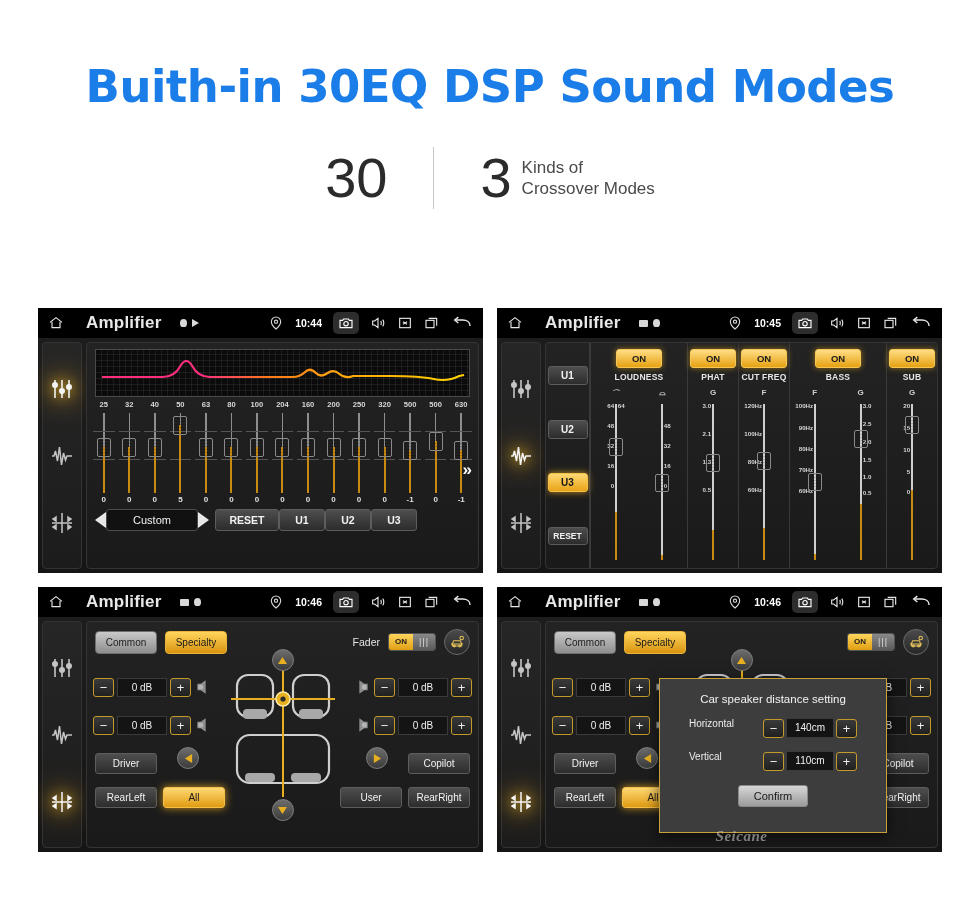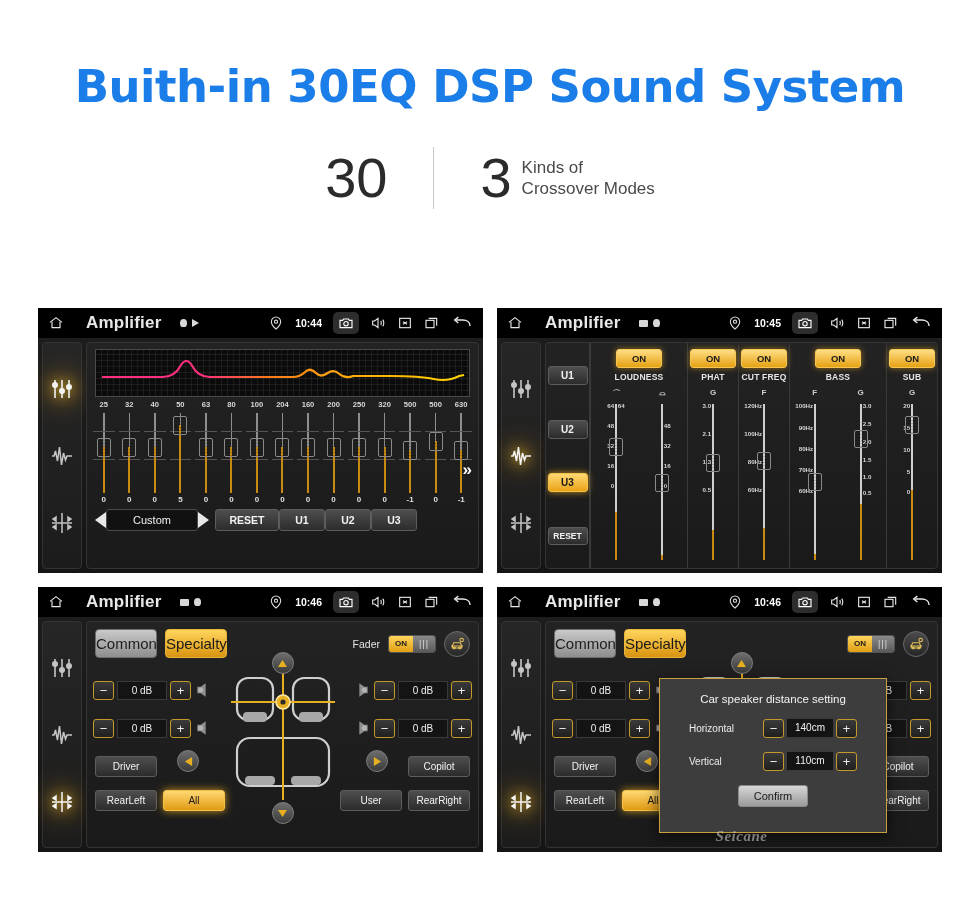--- a/index.html
+++ b/index.html
@@ -256,21 +256,21 @@
   .xo-s .lb.r { left: 54%; }
 
   
   .fad-top {
     display: flex; align-items: center;
     padding: 7px 8px 0 8px; gap: 8px;
   }
   .tab {
     background: linear-gradient(180deg,#c9c9c9,#8e8e8e);
     border: 1px solid #6e6e6e; border-radius: 4px;
-    color: #1d1d1d; font-size: 15px; padding: 5px 0;
+    color: #1d1d1d; font-size: 10px; padding: 5px 0;
     width: 62px; text-align: center;
   }
   .tab.sel {
     background: linear-gradient(180deg,#ffd55c,#d99410);
     border-color: #e8b43b; color: #1a1a1a;
   }
   .fad-label { color: #e4e4e4; font-size: 10.5px; margin-left: auto; }
   .toggle { display: flex; border-radius: 3px; overflow: hidden; border: 1px solid #555; }
   .toggle .on {
     background: linear-gradient(180deg,#ffd55c,#e0a013);
@@ -327,21 +327,21 @@
     left: 113px; top: 56px;
     width: 228px; height: 155px;
     background: #3d3d3d;
     border: 1px solid #c9a13a;
     box-shadow: 0 4px 14px rgba(0,0,0,.6);
     display: flex; flex-direction: column;
     align-items: center;
     padding-top: 14px;
   }
   .dlg-title { color: #f2f2f2; font-size: 11.5px; }
-  .dlg-row { display: flex; align-items: center; gap: 18px; margin-top: 13px; }
+  .dlg-row { display: flex; gap: 18px; margin-top: 13px; }
   .dlg-row .lbl { color: #ececec; font-size: 10px; width: 56px; }
   .dlg-stepper { display: flex; align-items: center; gap: 2px; }
   .dlg-val {
     width: 48px; height: 20px; background: #141414;
     border: 1px solid #3a3a3a; color: #f2f2f2;
     font-size: 10px; line-height: 18px; text-align: center;
   }
   .dlg-confirm {
     margin-top: 14px;
     background: linear-gradient(180deg,#d6d6d6,#9b9b9b);
@@ -353,21 +353,21 @@
     position: absolute; left: 50%; bottom: 2px; transform: translateX(-50%);
     color: rgba(215,215,215,.55); font-size: 15px;
     font-style: italic; font-weight: bold;
     font-family: "Liberation Serif", serif;
     letter-spacing: .5px;
   }
 </style>
 </head>
 <body>
 
-<div class="hero-title">Buith-in 30EQ DSP Sound System</div>
+<div class="hero-title">Buith-in 30EQ DSP Sound Modes</div>
 
 <div class="stats">
   <div class="stat">
     <div class="stat-num">30</div>
   </div>
   <div class="stat-divider"></div>
   <div class="stat">
     <div class="stat-num">3</div>
     <div class="stat-txt">
       <div>Kinds of</div>

